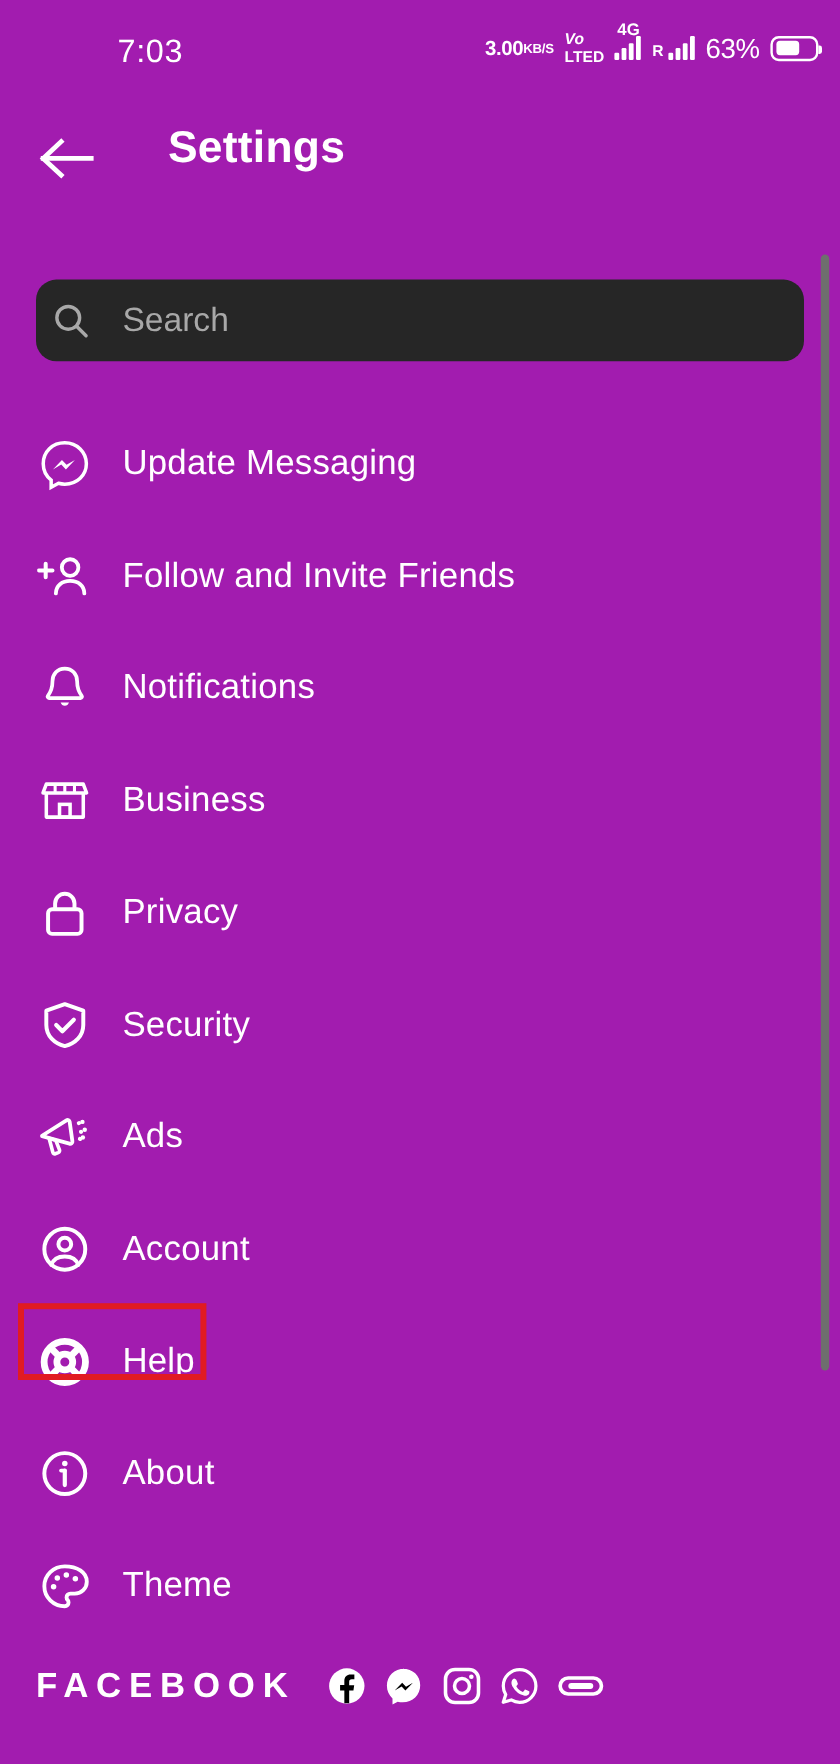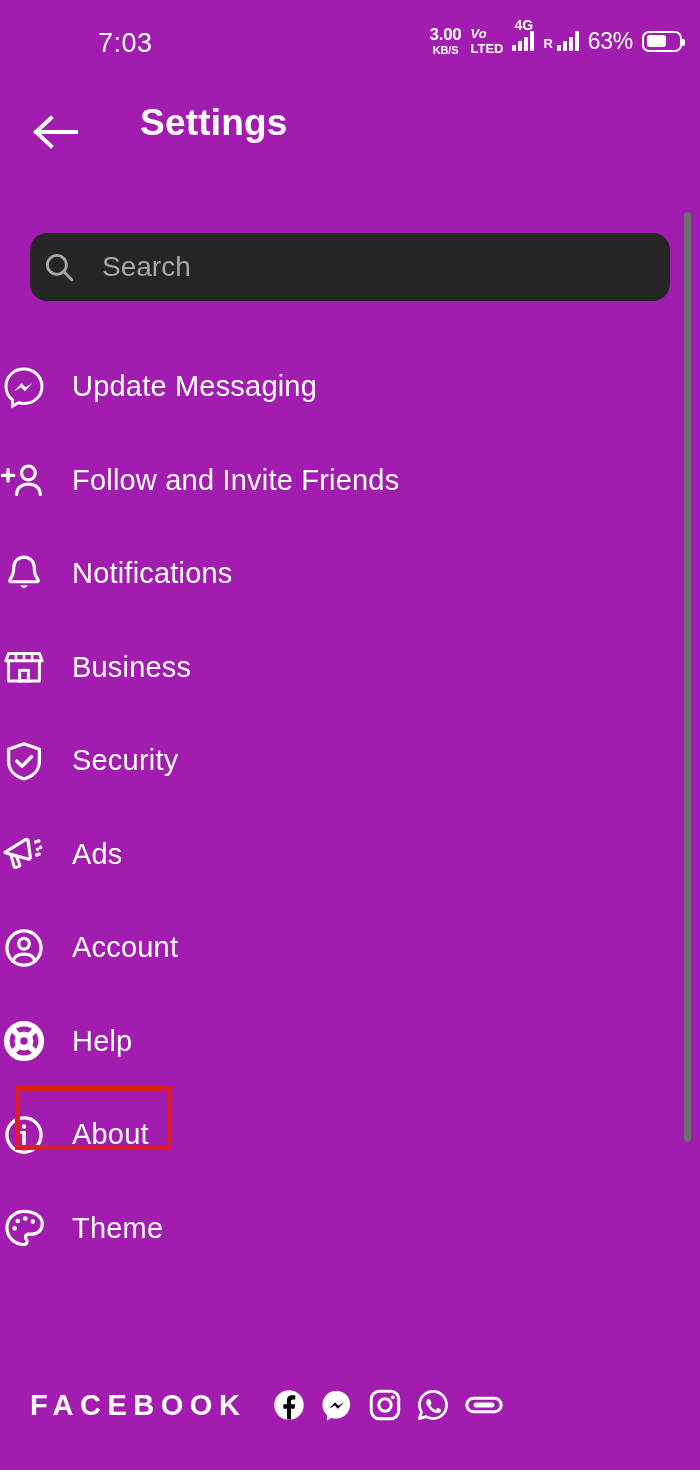--- a/index.html
+++ b/index.html
@@ -17,21 +17,21 @@
     display:flex; align-items:center; color:#fff;
   }
   .sb-time {
     position:absolute; left:98px; top:28px;
     font-size:27px; letter-spacing:.5px; color:#fff;
   }
   .sb-right {
     position:absolute; right:18px; top:26px;
     display:flex; align-items:center; gap:9px;
   }
-  .sb-netspeed { display:flex; flex-direction:column; align-items:center; line-height:1; }
+  .sb-netspeed { display:flex; flex-direction:row; align-items:center; line-height:1; }
   .sb-netspeed .v { font-size:17px; font-weight:bold; letter-spacing:-.3px; }
   .sb-netspeed .u { font-size:11px; font-weight:bold; letter-spacing:-.2px; margin-top:2px;text-align:right; }
   .sb-volte { display:flex; flex-direction:column; align-items:flex-start; line-height:1; }
   .sb-volte .a { font-size:13px; font-weight:bold;font-style:italic; }
   .sb-volte .b { font-size:13px; font-weight:bold; margin-top:2px; }
   .sb-sig { display:flex; align-items:flex-end; gap:3px; }
   .sb-4g { position:relative; display:flex; align-items:flex-end; }
   .sb-4g .lbl { font-size:14px; font-weight:bold; position:absolute; top:-14px; left:2px; }
   .bars { display:flex; align-items:flex-end; gap:2px; height:20px; }
   .bars i { display:block; width:4px; background:#fff; border-radius:1px; }
@@ -65,21 +65,21 @@
     position:absolute; left:30px; top:233px; width:640px; height:68px;
     background:#262626; border-radius:17px;
     display:flex; align-items:center; padding-left:12px; cursor:text;
   }
   .search-ph { font-size:28px; color:#a8a8a8; margin-left:26px; }
 
   
   .list { position:absolute; top:340px; left:0; width:700px; }
   .row {
     position:relative; height:93.5px;
-    display:flex; align-items:center; cursor:pointer;
+    display:flex; align-items:center; padding-left:30px; cursor:pointer;
   }
   .row .ic {
     width:48px; height:48px; display:flex; align-items:center; justify-content:center;
     flex:0 0 48px;
   }
   .row .lbl { margin-left:24px; font-size:29px; color:#fff; letter-spacing:.2px; }
 
   
   .hl-box {
     position:absolute; left:15px; top:1086px; width:157px; height:64px;
@@ -207,20 +207,29 @@
         <svg width="44" height="44" viewBox="0 0 24 24">
           <path d="M3.6 4.6h16.8l1.5 4H2.1z" fill="none" stroke="#fff" stroke-width="1.6" stroke-linejoin="round"></path>
           <path d="M3.6 8.6v11h16.8v-11" fill="none" stroke="#fff" stroke-width="1.6" stroke-linejoin="round"></path>
           <path d="M7.6 4.6v4M12 4.6v4M16.4 4.6v4" stroke="#fff" stroke-width="1.4"></path>
           <rect x="9.6" y="13.8" width="4.8" height="5.8" fill="none" stroke="#fff" stroke-width="1.6"></rect>
         </svg>
       </span>
       <span class="lbl">Business</span>
     </div>
 
+    <div class="row">
+      <span class="ic">
+        <svg width="42" height="44" viewBox="0 0 22 24">
+          <rect x="3.4" y="10.2" width="15.2" height="11.2" rx="1.8" fill="none" stroke="#fff" stroke-width="1.8"></rect>
+          <path d="M6.6 10.2V7.6c0-2.5 2-4.4 4.4-4.4s4.4 1.9 4.4 4.4v2.6" fill="none" stroke="#fff" stroke-width="1.8"></path>
+        </svg>
+      </span>
+      <span class="lbl">Privacy</span>
+    </div>
 
     <div class="row">
       <span class="ic">
         <svg width="44" height="44" viewBox="0 0 24 24">
           <path d="M12 2.6 3.6 5.6v6.5c0 5 3.6 8.3 8.4 9.6 4.8-1.3 8.4-4.6 8.4-9.6V5.6z" fill="none" stroke="#fff" stroke-width="1.8" stroke-linejoin="round"></path>
           <path d="M8.1 12.1l2.8 2.8 5.2-5.2" fill="none" stroke="#fff" stroke-width="1.9" stroke-linecap="round" stroke-linejoin="round"></path>
         </svg>
       </span>
       <span class="lbl">Security</span>
     </div>

